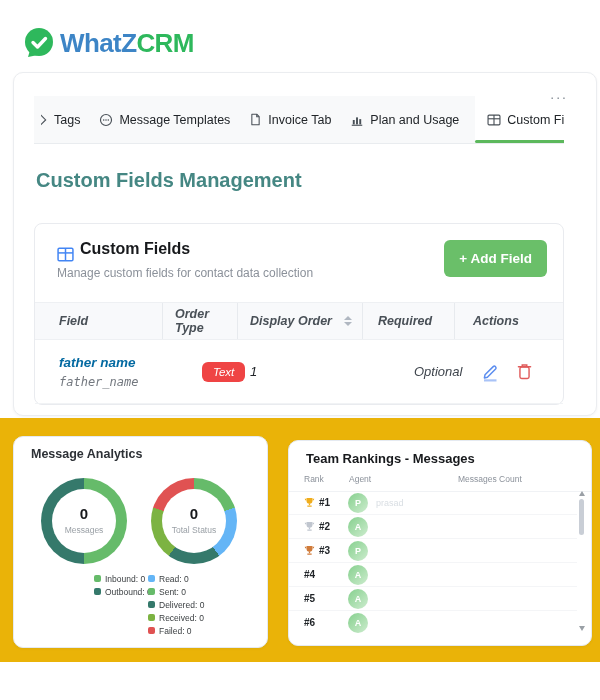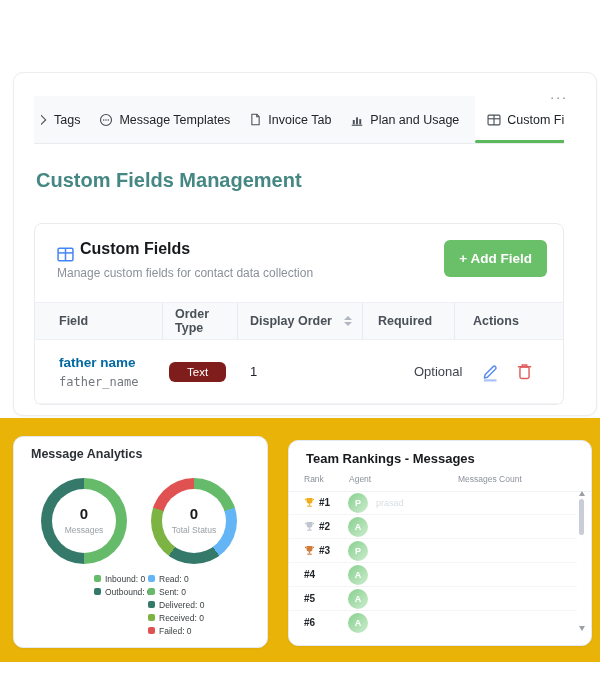--- a/index.html
+++ b/index.html
@@ -34,36 +34,36 @@
   .cf-card{position:absolute;left:20px;top:150px;width:530px;height:182px;background:#fff;
            border:1px solid #e9ebef;border-radius:8px;box-sizing:border-box;}
   .cf-grid-icon{position:absolute;left:22px;top:22px;}
   .cf-title{position:absolute;left:45px;top:16px;font-size:16px;font-weight:700;color:#17191c;}
   .cf-sub{position:absolute;left:22px;top:42px;font-size:12px;color:#8b919a;}
   .add-btn{position:absolute;right:16px;top:16px;height:37px;padding:0 15px;background:#6abf69;
            color:#fff;border:none;border-radius:6px;font-size:13.5px;font-weight:700;
            font-family:inherit;display:flex;align-items:center;cursor:pointer;}
   .cf-table{position:absolute;left:0;right:0;top:78px;}
   .t-head,.t-row{display:grid;grid-template-columns:103px 75px 125px 92px 1fr;
-                 padding-left:24px;align-items:center;box-sizing:border-box;}
+                 padding-left:24px;align-items:center;box-sizing:border-box;font-style:italic;}
   .t-head{height:38px;background:#f8f9fb;border-top:1px solid #eef0f3;border-bottom:1px solid #eef0f3;
           font-size:12.5px;font-weight:700;color:#495057;}
   .t-head>div{display:flex;align-items:center;height:100%;}
   .t-head>div:nth-child(n+2){border-left:1px solid #e7eaee;}
   .th2{padding-left:12px;}.th3{padding-left:12px;gap:12px;}.th4{padding-left:15px;}.th5{padding-left:18px;}
   .sort{display:inline-flex;flex-direction:column;gap:2px;cursor:pointer;}
   .sort i{display:block;width:0;height:0;border-left:4px solid transparent;border-right:4px solid transparent;}
   .sort .up{border-bottom:4px solid #b0b7c1;}
   .sort .dn{border-top:4px solid #b0b7c1;}
   .t-row{height:64px;border-bottom:1px solid #f1f3f5;}
   .fname{font-size:13.5px;font-weight:700;color:#0369a1;}
   .fkey{font-size:12px;color:#73787f;font-family:"DejaVu Sans Mono",monospace;margin-top:5px;}
   .cell-type{padding-left:7px;}
-  .badge{display:inline-block;background:#7f1d1d;color:#fff;font-size:11.5px;
-         padding:4px 18px;border-radius:6px;}
+  .badge{display:inline-block;background:#ef4444;color:#fff;font-size:11.5px;
+         padding:4px 11px;border-radius:6px;margin-left:33px;}
   .cell-order{padding-left:13px;font-size:13px;color:#212529;}
   .cell-req{display:flex;align-items:center;gap:7px;padding-left:45px;font-size:13px;color:#3f454d;}
   .req-dot{width:6px;height:6px;border-radius:50%;background:#b4bac2;}
   .cell-actions{display:flex;align-items:center;gap:15px;padding-left:26px;}
   .icon-btn{background:none;border:none;padding:0;cursor:pointer;display:flex;}
 
   
   .bottom{position:absolute;left:0;top:418px;width:600px;height:244px;background:#eab308;}
   .b-card{position:absolute;background:#fff;border:1px solid #e5eaf1;border-radius:10px;
           box-shadow:0 1px 3px rgba(25,35,55,.05);box-sizing:border-box;}
@@ -109,20 +109,30 @@
                 border-left:3.5px solid transparent;border-right:3.5px solid transparent;}
   .sb-up{top:0;border-bottom:5px solid #9aa0a6;}
   .sb-dn{bottom:0;border-top:5px solid #9aa0a6;}
   .sb-thumb{position:absolute;left:1px;top:8px;width:5px;height:36px;background:#c9ced6;border-radius:3px;}
 </style>
 </head>
 <body>
 
 <div class="screen">
 
+  <div class="logo">
+    <span style="display:flex;">
+      <svg width="34" height="34" viewBox="0 0 34 34">
+        <circle cx="17" cy="16" r="14" fill="#2eb85c"></circle>
+        <path d="M6 31 L9 21 L16 29 Z" fill="#2eb85c"></path>
+        <path d="M11 16.5 L15.5 21 L23.5 12.5" stroke="#fff" stroke-width="3.4" fill="none" stroke-linecap="round" stroke-linejoin="round"></path>
+      </svg>
+    </span>
+    <span class="logo-text"><span class="logo-blue">WhatZ</span><span class="logo-green">CRM</span></span>
+  </div>
 
   <div class="panel">
 
     <div class="overflow-dots">...</div>
 
     <div class="tabstrip">
       <div class="tab">
         <span class="ticon tag-clip">
           <svg width="14" height="14" viewBox="0 0 16 16">
             <path d="M1.5 1.5h5.4l6.4 6.4-5.4 5.4-6.4-6.4z" fill="none" stroke="#495057" stroke-width="1.3"></path>

